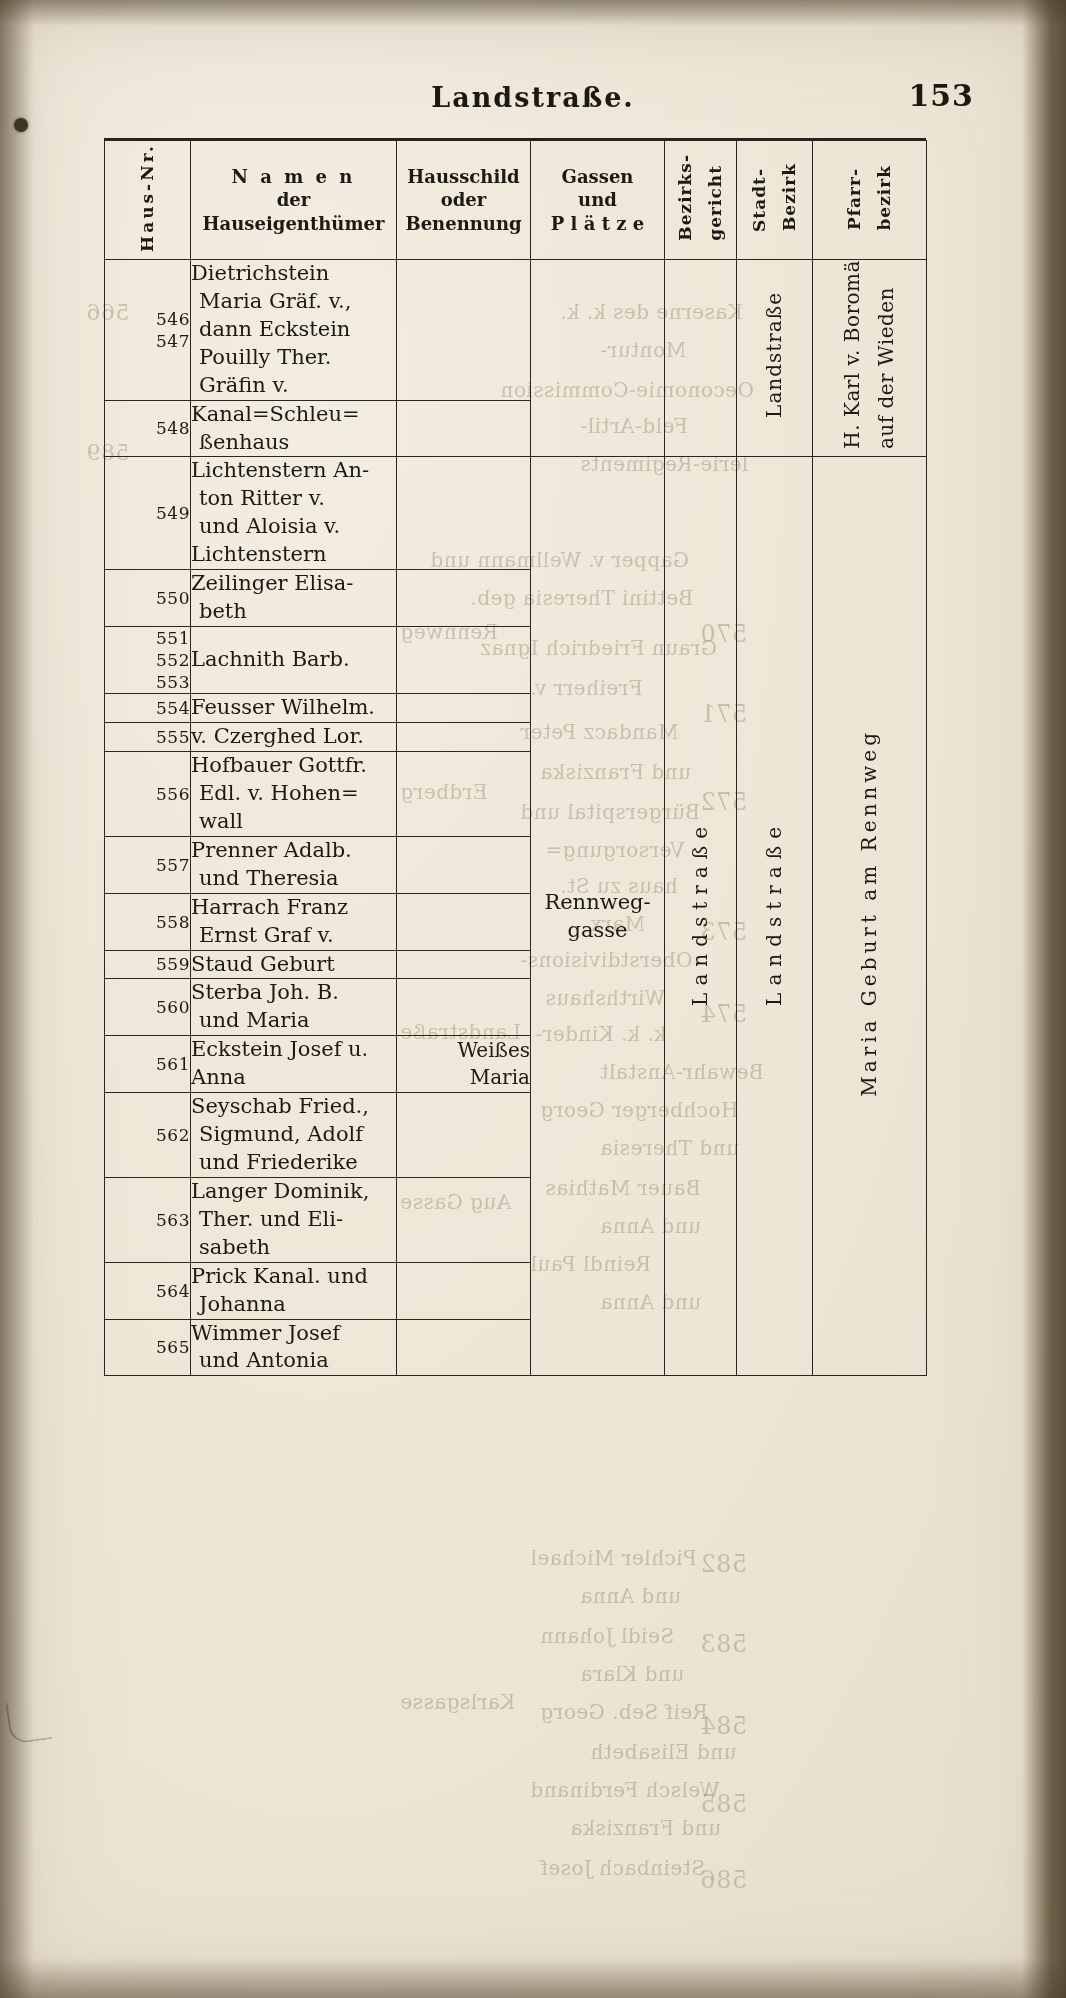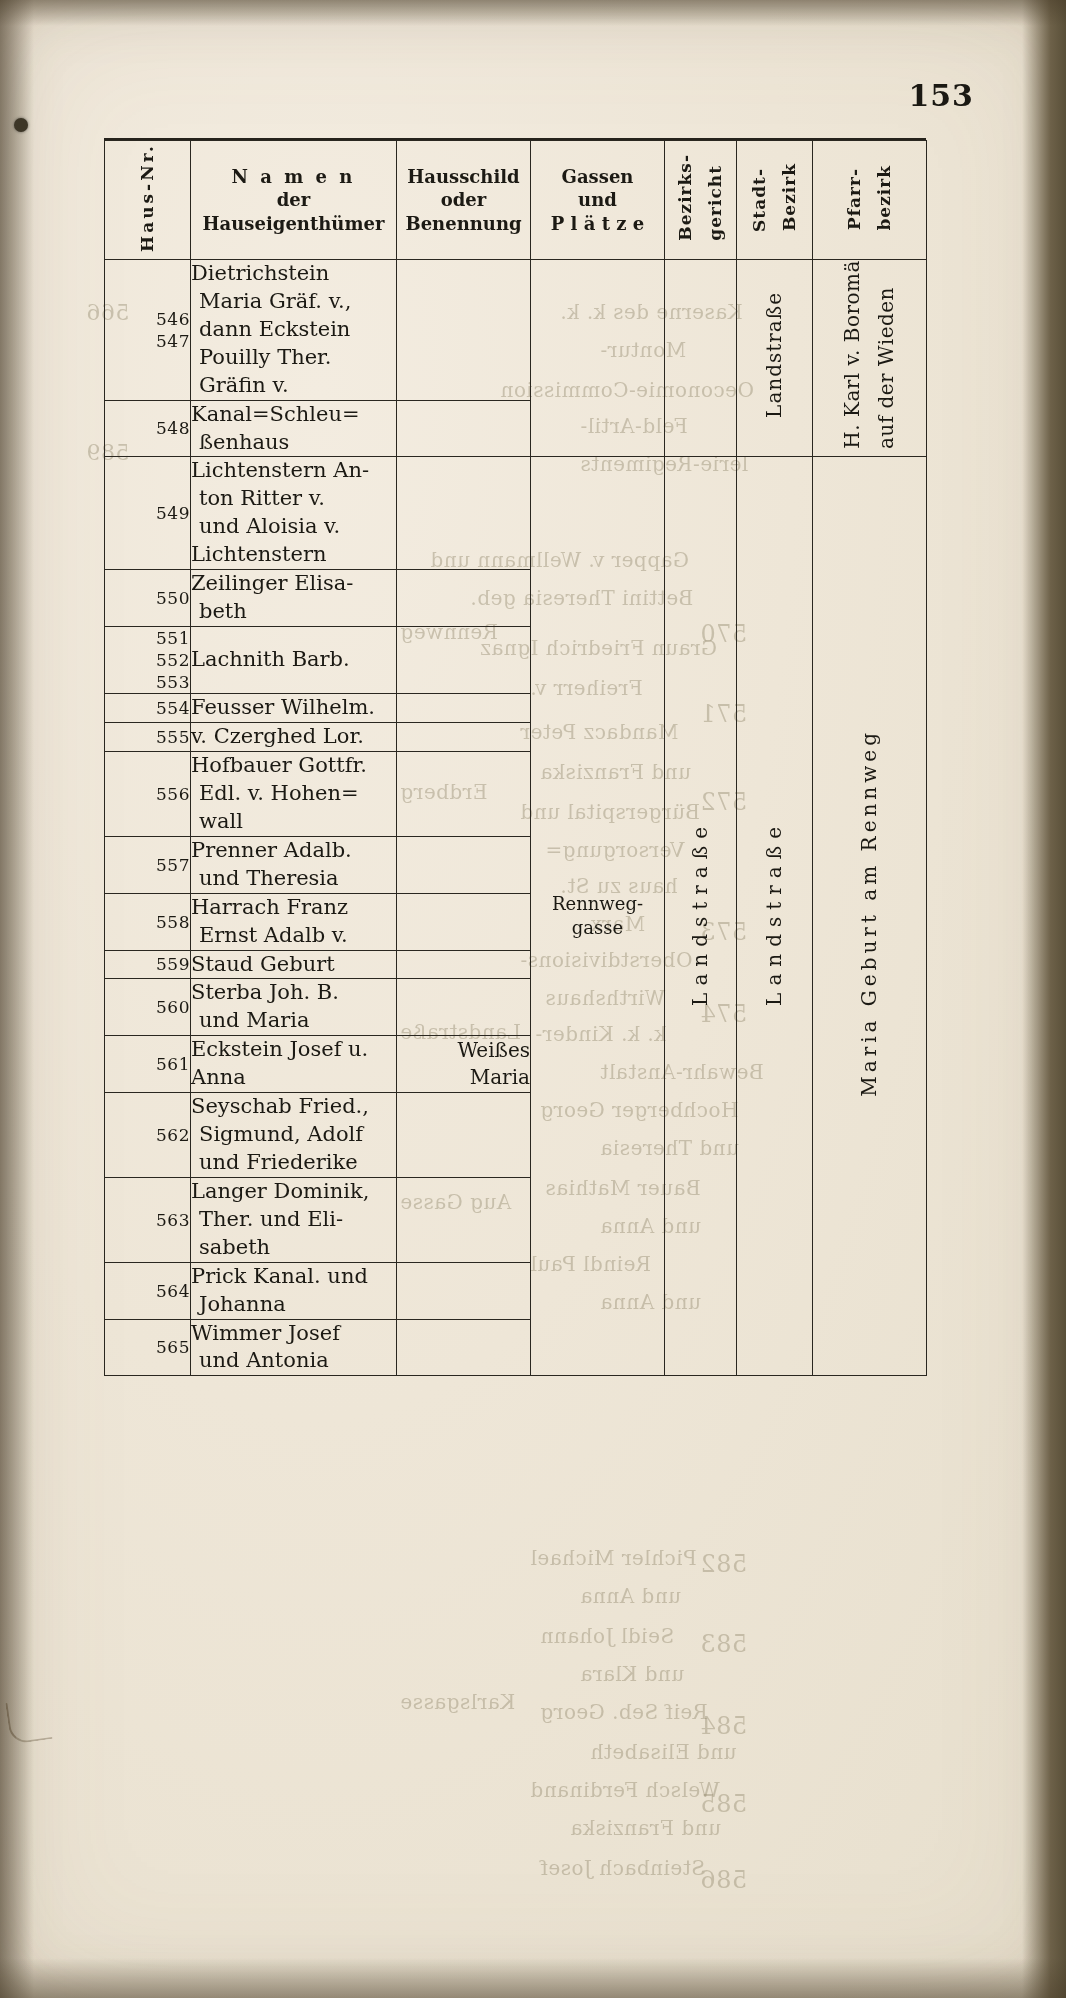--- a/index.html
+++ b/index.html
@@ -182,21 +182,21 @@
     line-height: 1.33;
   }
   td.name .ind { display: block; padding-left: 8px; }
   td.schild {
     text-align: right;
     font-size: 20px;
     line-height: 1.35;
   }
   td.gasse {
     text-align: center;
-    font-size: 18px;
+    font-size: 21px;
     line-height: 1.35;
   }
   td.vspan {
     text-align: center;
     vertical-align: middle;
   }
   .vspan .vtext {
     font-size: 20px;
     letter-spacing: 7px;
     font-weight: normal;
@@ -262,20 +262,21 @@
     <div class="bleed" style="left:530px; top:1778px; font-size:20px;">Welsch Ferdinand</div>
     <div class="bleed" style="left:570px; top:1816px; font-size:20px;">und Franziska</div>
     <div class="bleed" style="left:540px; top:1856px; font-size:20px;">Steinbach Josef</div>
     <div class="bleed" style="left:400px; top:620px; font-size:20px;">Rennweg</div>
     <div class="bleed" style="left:400px; top:1020px; font-size:20px;">Landstraße</div>
     <div class="bleed" style="left:400px; top:1190px; font-size:20px;">Aug Gasse</div>
     <div class="bleed" style="left:400px; top:780px; font-size:20px;">Erdberg</div>
     <div class="bleed" style="left:400px; top:1690px; font-size:20px;">Karlsgasse</div>
   </div>
 
+  <div class="running-head ink">Landstraße.</div>
   <div class="folio ink">153</div>
 
   <div class="rule-top"></div>
 
   <div id="tbl-wrap">
     <table class="reg">
       <colgroup>
         <col class="c-nr">
           <col class="c-name">
           <col class="c-schild">
@@ -454,21 +455,21 @@
           </td>
           <td class="schild ink"></td>
         </tr>
 
         <tr>
           <td class="nr ink">
             <span class="n">558</span>
           </td>
           <td class="name ink">
             <span style="display:block">Harrach  Franz</span>
-            <span class="ind">Ernst Adalb v.</span>
+            <span class="ind">Ernst Graf v.</span>
           </td>
           <td class="schild ink"></td>
         </tr>
 
         <tr>
           <td class="nr ink">
             <span class="n">559</span>
           </td>
           <td class="name ink">
             <span style="display:block">Staud Geburt</span>

